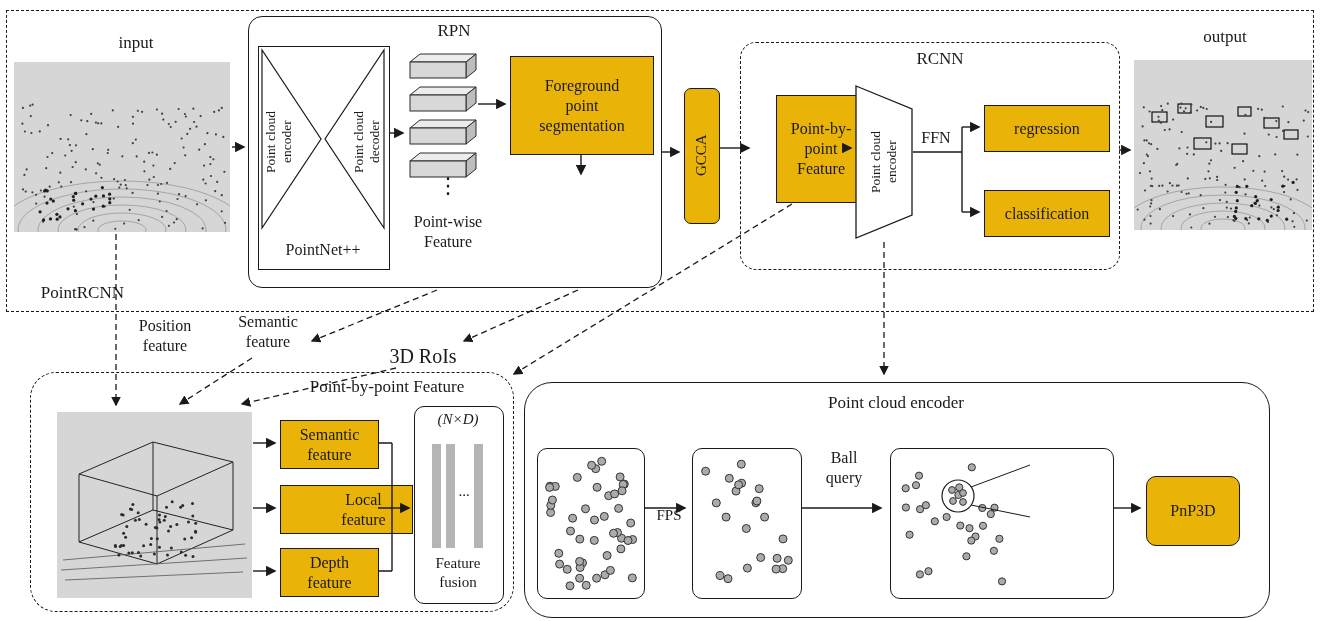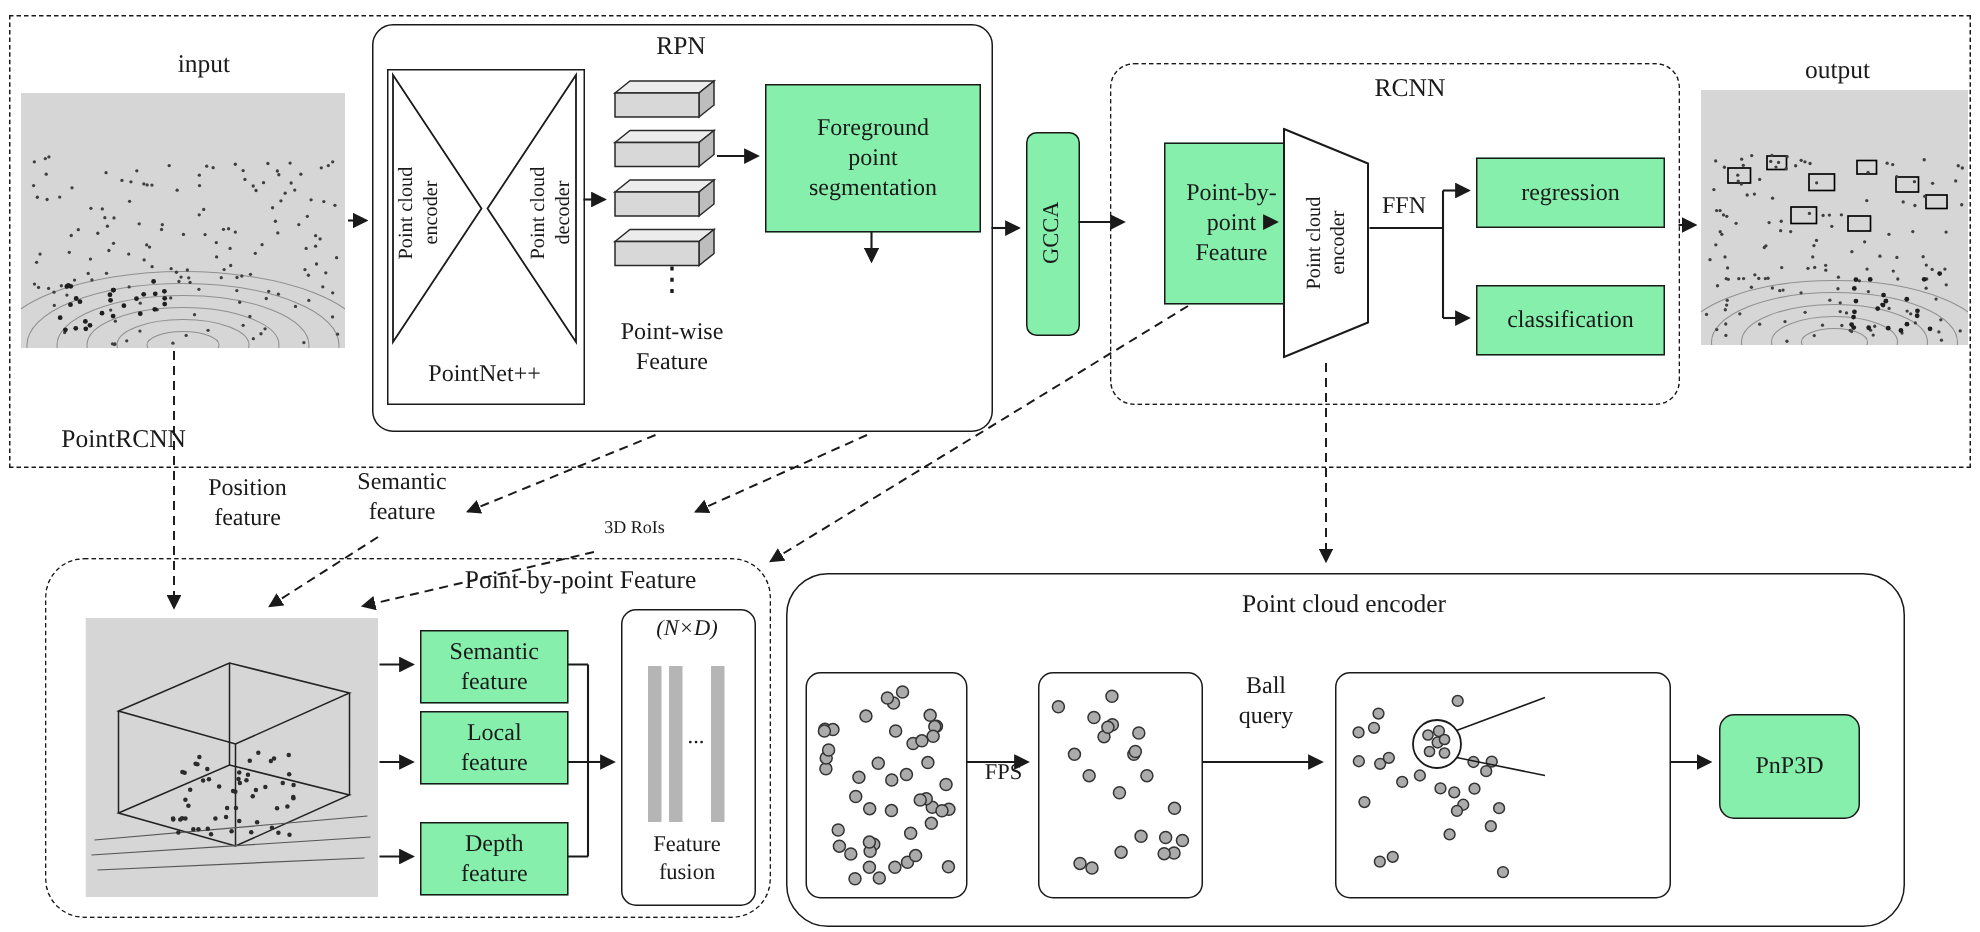--- a/index.html
+++ b/index.html
@@ -1,20 +1,20 @@
 <!DOCTYPE html>
 <html><head>
 <meta charset="utf-8">
 <style>
   html,body{margin:0;padding:0;background:#fff;}
   body{font-family:"Liberation Serif", serif;color:#1a1a1a;}
   #stage{position:relative;width:1320px;height:621px;background:#fff;overflow:hidden;}
   .abs{position:absolute;}
   .lbl{position:absolute;text-align:center;white-space:pre-line;line-height:1.25;z-index:4;}
-  .box{position:absolute;border:1.4px solid #1a1a1a;background:#86efac;display:flex;align-items:center;justify-content:center;
+  .box{position:absolute;border:1.4px solid #1a1a1a;background:#eab308;display:flex;align-items:center;justify-content:center;
        text-align:center;white-space:pre-line;line-height:1.25;z-index:3;font-size:16px;}
   .frame{position:absolute;border:1.4px solid #1a1a1a;background:transparent;z-index:1;}
   .dashedb{border-style:dashed;border-width:1.3px;}
   .vtext{writing-mode:vertical-rl;transform:rotate(180deg);display:flex;align-items:center;justify-content:center;
          white-space:pre-line;text-align:center;line-height:1.2;position:absolute;z-index:4;}
   .pbox{position:absolute;border:1.4px solid #1a1a1a;border-radius:10px;background:#fff;overflow:hidden;z-index:3;}
   .bar{position:absolute;width:9px;height:104px;background:#b5b5b5;z-index:4;}
   .imgsvg{position:absolute;z-index:2;}
   .title{font-size:17px;}
 </style>
@@ -265,21 +265,21 @@
 Feature</div>
   <svg class="imgsvg" width="58" height="154" style="left:855px;top:85px;z-index:3;">
     <polygon points="1,1 57,24 57,130 1,153" fill="#fff" stroke="#1a1a1a" stroke-width="1.3"></polygon>
   </svg>
   <div class="vtext" style="left:860px;top:102px;width:48px;height:120px;font-size:13.5px;">Point cloud
 encoder</div>
   <div class="lbl" style="left:912px;top:128px;width:48px;font-size:16px;">FFN</div>
   <div class="box" style="left:984px;top:105px;width:124px;height:45px;">regression</div>
   <div class="box" style="left:984px;top:190px;width:124px;height:45px;">classification</div>
 
-  <div class="lbl title" style="left:1180px;top:36px;width:90px;">output</div>
+  <div class="lbl title" style="left:1180px;top:26px;width:90px;">output</div>
   <svg class="imgsvg" width="178" height="170" style="left:1134px;top:60px;">
     <rect x="0" y="0" width="178" height="170" fill="#d6d6d6"></rect>
     <g fill="none" stroke="#8f8f8f" stroke-width="0.7">
       <ellipse cx="89" cy="168" rx="22" ry="9"></ellipse>
         <ellipse cx="89" cy="168" rx="42" ry="17"></ellipse>
       <ellipse cx="89" cy="168" rx="62" ry="25"></ellipse>
         <ellipse cx="89" cy="168" rx="82" ry="33"></ellipse>
       <ellipse cx="89" cy="168" rx="102" ry="41"></ellipse>
     </g>
     <g fill="none" stroke="#000" stroke-width="1.1">
@@ -453,21 +453,21 @@
       <circle cx="117.8" cy="145.7" r="1.6" fill="#1e1e1e" stroke="none"></circle>
       <circle cx="101.8" cy="158.4" r="1.6" fill="#1e1e1e" stroke="none"></circle>
       <circle cx="148.8" cy="126.2" r="1.6" fill="#1e1e1e" stroke="none"></circle>
       <circle cx="137.3" cy="156.1" r="1.6" fill="#1e1e1e" stroke="none"></circle>
     </svg>
 
   <div class="lbl" style="left:120px;top:316px;width:90px;font-size:16px;">Position
 feature</div>
   <div class="lbl" style="left:222px;top:312px;width:92px;font-size:16px;">Semantic
 feature</div>
-  <div class="lbl" style="left:386px;top:344px;width:74px;font-size:12px;">3D RoIs</div>
+  <div class="lbl" style="left:386px;top:344px;width:74px;font-size:20px;">3D RoIs</div>
 
   <div class="frame dashedb" style="left:30px;top:372px;width:482px;height:238px;border-radius:26px;"></div>
   <div class="lbl title" style="left:278px;top:376px;width:218px;">Point-by-point Feature</div>
 
   <svg class="imgsvg" width="195" height="186" style="left:57px;top:412px;">
     <rect x="0" y="0" width="195" height="186" fill="#d6d6d6"></rect>
     <g fill="none" stroke="#222" stroke-width="1">
       <polygon points="22,62 96,30 176,50 100,84"></polygon>
       <polygon points="22,130 96,98 176,118 100,152"></polygon>
       <line x1="22" y1="62" x2="22" y2="130"></line>
@@ -532,21 +532,21 @@
       <circle cx="127.7" cy="126.9" r="1.5" fill="#2b2b2b" stroke="none"></circle>
       <circle cx="66.6" cy="133.6" r="1.5" fill="#2b2b2b" stroke="none"></circle>
       <circle cx="82.3" cy="107.5" r="1.5" fill="#2b2b2b" stroke="none"></circle>
       <circle cx="111.5" cy="118.9" r="1.5" fill="#2b2b2b" stroke="none"></circle>
       <circle cx="138.6" cy="120.2" r="1.5" fill="#2b2b2b" stroke="none"></circle>
       <circle cx="135.8" cy="104.1" r="1.5" fill="#2b2b2b" stroke="none"></circle>
     </svg>
 
   <div class="box" style="left:280px;top:420px;width:97px;height:47px;">Semantic
 feature</div>
-  <div class="box" style="left:280px;top:474px;width:97px;height:47px;">Local
+  <div class="box" style="left:280px;top:485px;width:97px;height:47px;padding-left:34px;">Local
 feature</div>
   <div class="box" style="left:280px;top:548px;width:97px;height:47px;">Depth
 feature</div>
 
   <div class="frame" style="left:414px;top:406px;width:88px;height:196px;border-radius:10px;border-width:1.3px;background:#fff;z-index:2;"></div>
   <div class="lbl" style="left:414px;top:410px;width:88px;font-size:15px;font-style:italic;">(N×D)</div>
   <div class="bar" style="left:432px;top:444px;"></div>
   <div class="bar" style="left:446px;top:444px;"></div>
   <div class="lbl" style="left:454px;top:482px;width:20px;font-size:15px;">...</div>
   <div class="bar" style="left:474px;top:444px;"></div>

